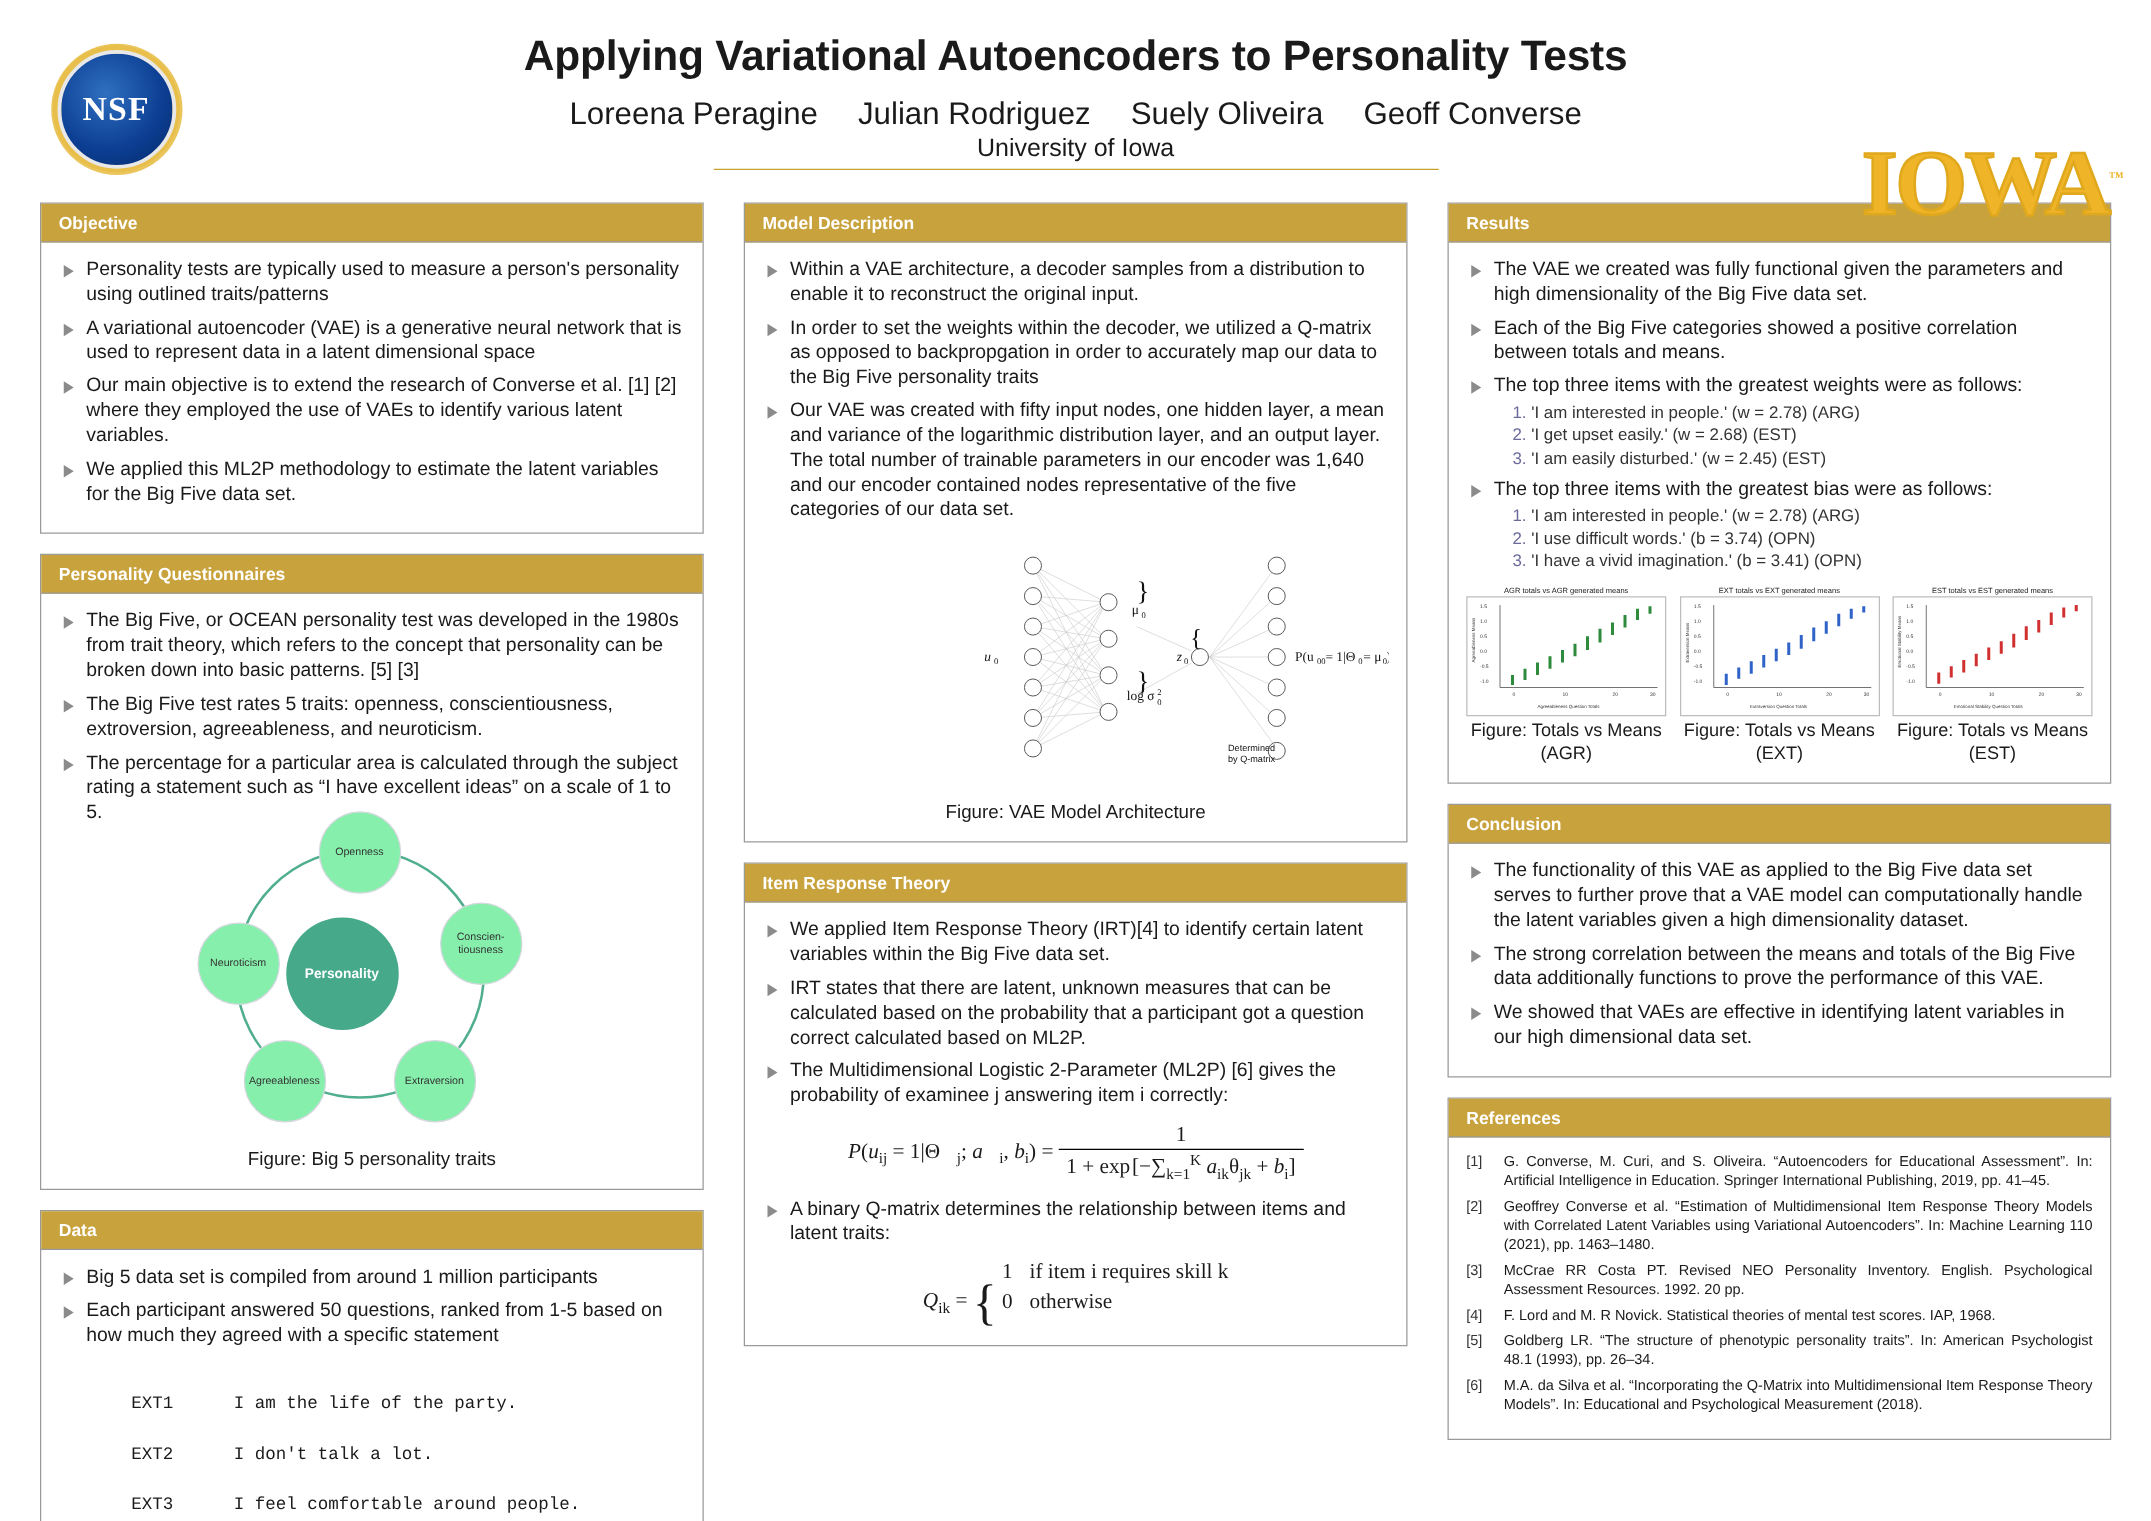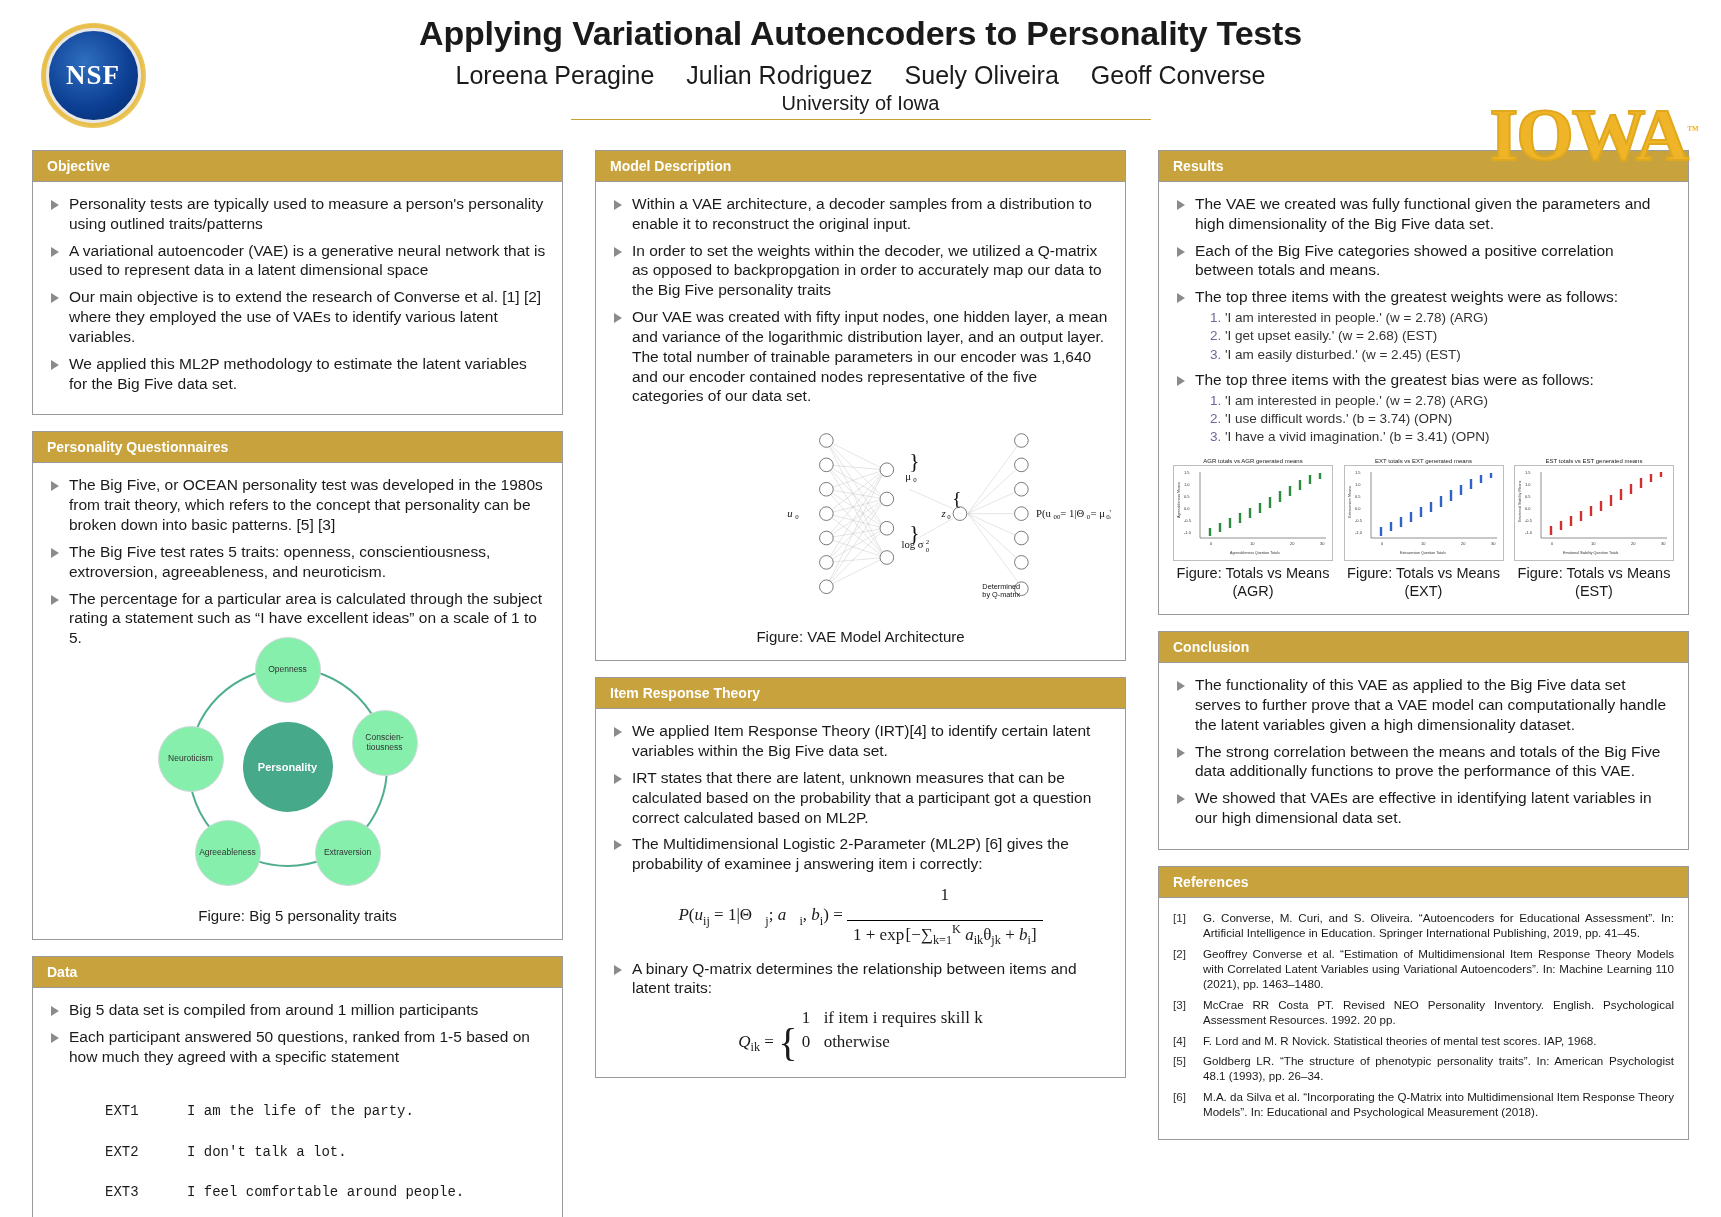--- a/index.html
+++ b/index.html
@@ -11,21 +11,21 @@
     color:#1a1a1a;
     position:relative;
     overflow:hidden;
   }
   
   .header { position:relative; height:150px; }
   .poster-title {
     text-align:center;
     font-size:34px;
     font-weight:bold;
-    margin:0;
+    margin:12px;
     padding-top:14px;
     letter-spacing:-0.2px;
   }
   .authors {
     text-align:center;
     font-size:25px;
     margin-top:8px;
     display:flex;
     justify-content:center;
     gap:32px;
@@ -115,21 +115,21 @@
   .fig-cap { text-align:center; font-size:15px; margin-top:6px; }
 
   
   .wheel { position:relative; width:330px; height:210px; margin:14px auto 0 auto; }
   .wheel .ring {
     position:absolute; left:55px; top:5px;
     width:200px; height:200px; border-radius:50%;
     border:2px solid #4fae8c;
   }
   .wheel .center {
-    position:absolute; left:110px; top:60px;
+    position:absolute; left:96px; top:60px;
     width:90px; height:90px; border-radius:50%;
     background:#46a98a; color:#fff;
     font-size:11px; font-weight:bold;
     display:flex; align-items:center; justify-content:center;text-align:center;
   }
   .node {
     position:absolute;
     width:66px; height:66px; border-radius:50%;
     background:#86efac; border:1px solid #d4d8de;
     font-size:8.5px; color:#333;
@@ -146,21 +146,21 @@
     font-size:14px; line-height:1.45;
     margin:14px 0 0 58px;
     white-space:pre;
   }
   .code b { font-weight:normal; display:inline-block; width:82px; }
 
   
   .math { text-align:center; font-family:"Liberation Serif", serif; font-size:17px; margin:10px 0 6px 0; }
   .frac { display:inline-block; vertical-align:middle; text-align:center; }
   .frac .num { display:block; padding:0 6px; }
-  .frac .den { display:block; border-top:1px solid #000; padding:1px 6px 0 6px;margin-top:14px; }
+  .frac .den { display:block; border-top:1px solid #000; padding:1px 6px 0 6px; }
   .ital { font-style:italic; }
   .sub { font-size:0.72em; vertical-align:sub; }
   .sup { font-size:0.72em; vertical-align:super; }
   .cases { display:inline-block; text-align:left; }
   .cases div { padding:1px 0; }
   .brace { font-size:40px; vertical-align:middle; line-height:0.7; font-family:"Liberation Serif", serif; }
 
   
   .plots { display:flex; gap:10px; justify-content:space-between; margin-top:10px; }
   .plot-wrap { width:160px; }

